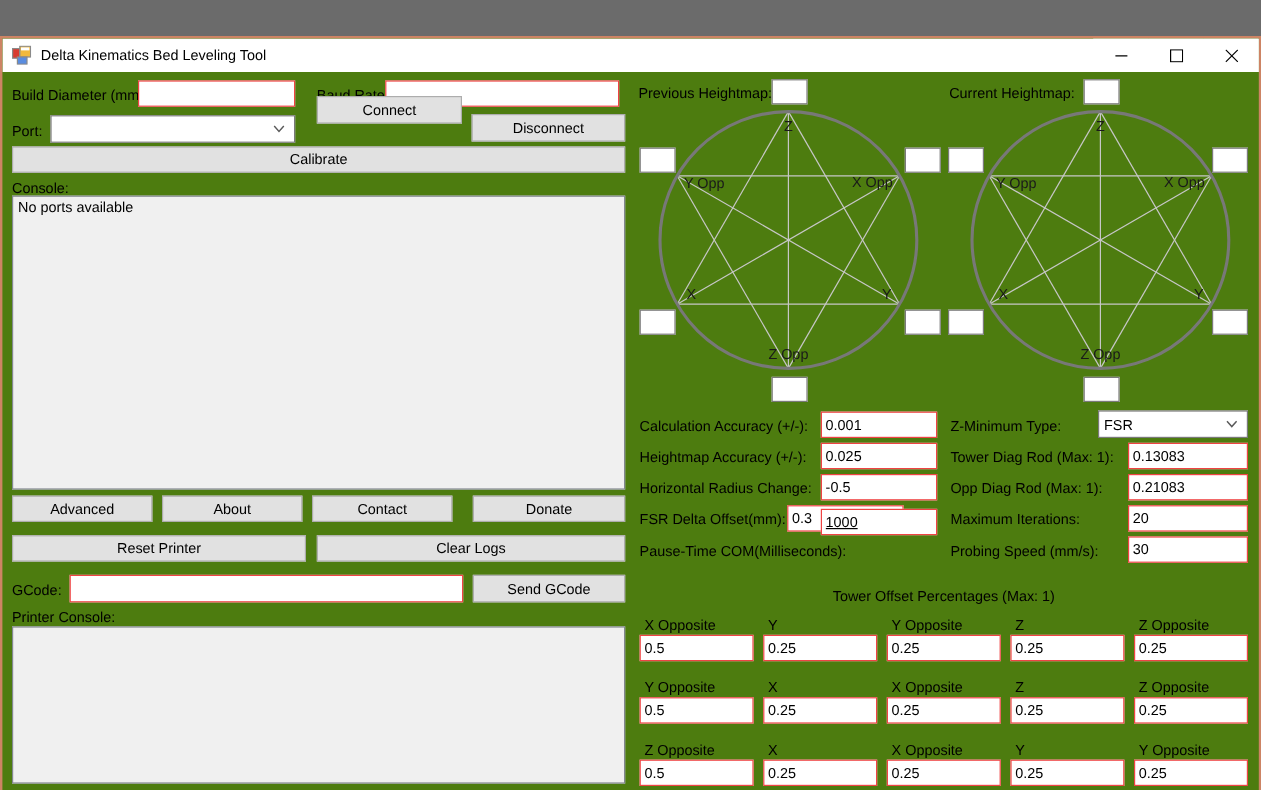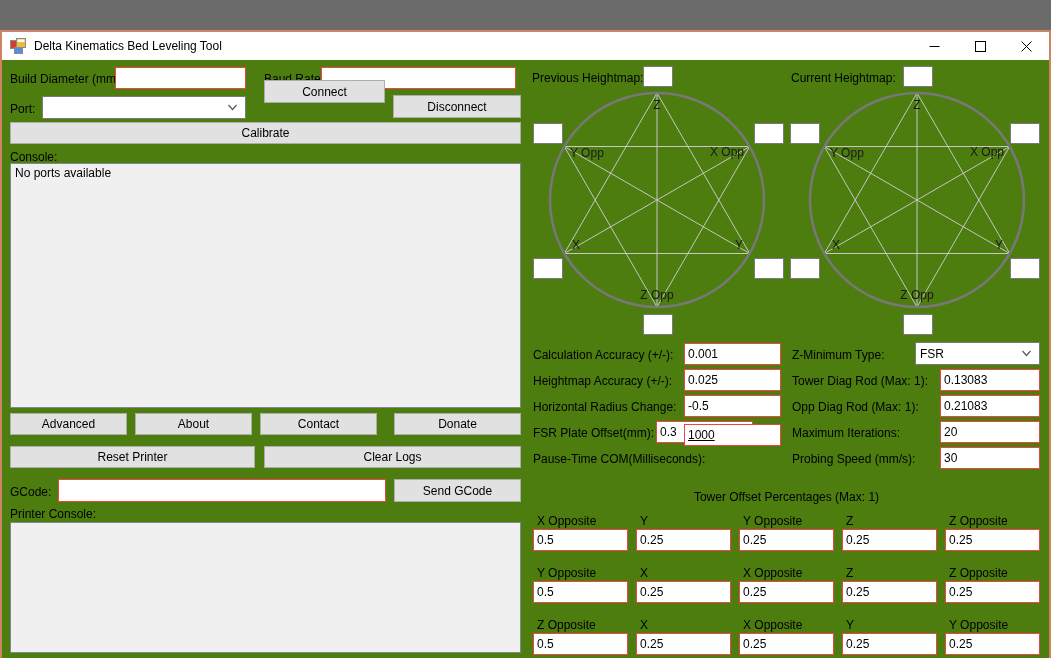--- a/index.html
+++ b/index.html
@@ -155,21 +155,21 @@
   <input class="hm-box" style="left: 788px; top: 226px;" value="">
   <input class="hm-box" style="left: 1008px; top: 226px;" value="">
   <input class="hm-box" style="left: 901px; top: 282px;" value="">
 
   <span class="lbl" style="left:531px; top:316px">Calculation Accuracy (+/-):</span>
   <input class="tb" style="left: 682px; top: 311px; width: 97px; height: 22px;" value="0.001">
   <span class="lbl" style="left:531px; top:342px">Heightmap Accuracy (+/-):</span>
   <input class="tb" style="left: 682px; top: 337px; width: 97px; height: 22px;" value="0.025">
   <span class="lbl" style="left:531px; top:368px">Horizontal Radius Change:</span>
   <input class="tb" style="left: 682px; top: 363px; width: 97px; height: 22px;" value="-0.5">
-  <span class="lbl" style="left:531px; top:394px">FSR Plate Offset(mm):</span>
+  <span class="lbl" style="left:531px; top:394px">FSR Delta Offset(mm):</span>
   <input class="tb" style="left: 654px; top: 389px; width: 97px; height: 22px;" value="0.3">
   <span class="lbl" style="left:531px; top:420px">Pause-Time COM(Milliseconds):</span>
   <input class="tb" style="left: 682px; top: 392px; width: 97px; height: 22px; text-decoration: underline;" value="1000">
 
   <span class="lbl" style="left:790px; top:316px">Z-Minimum Type:</span>
   <div class="combo" style="left:913px; top:310px; width:125px; height:23px">
     <span>FSR</span>
     <svg width="11" height="7">
         <polyline points="1.5,1 5.5,5.5 9.5,1" fill="none" stroke="#5a5a5a" stroke-width="1.2"></polyline>
       </svg>

